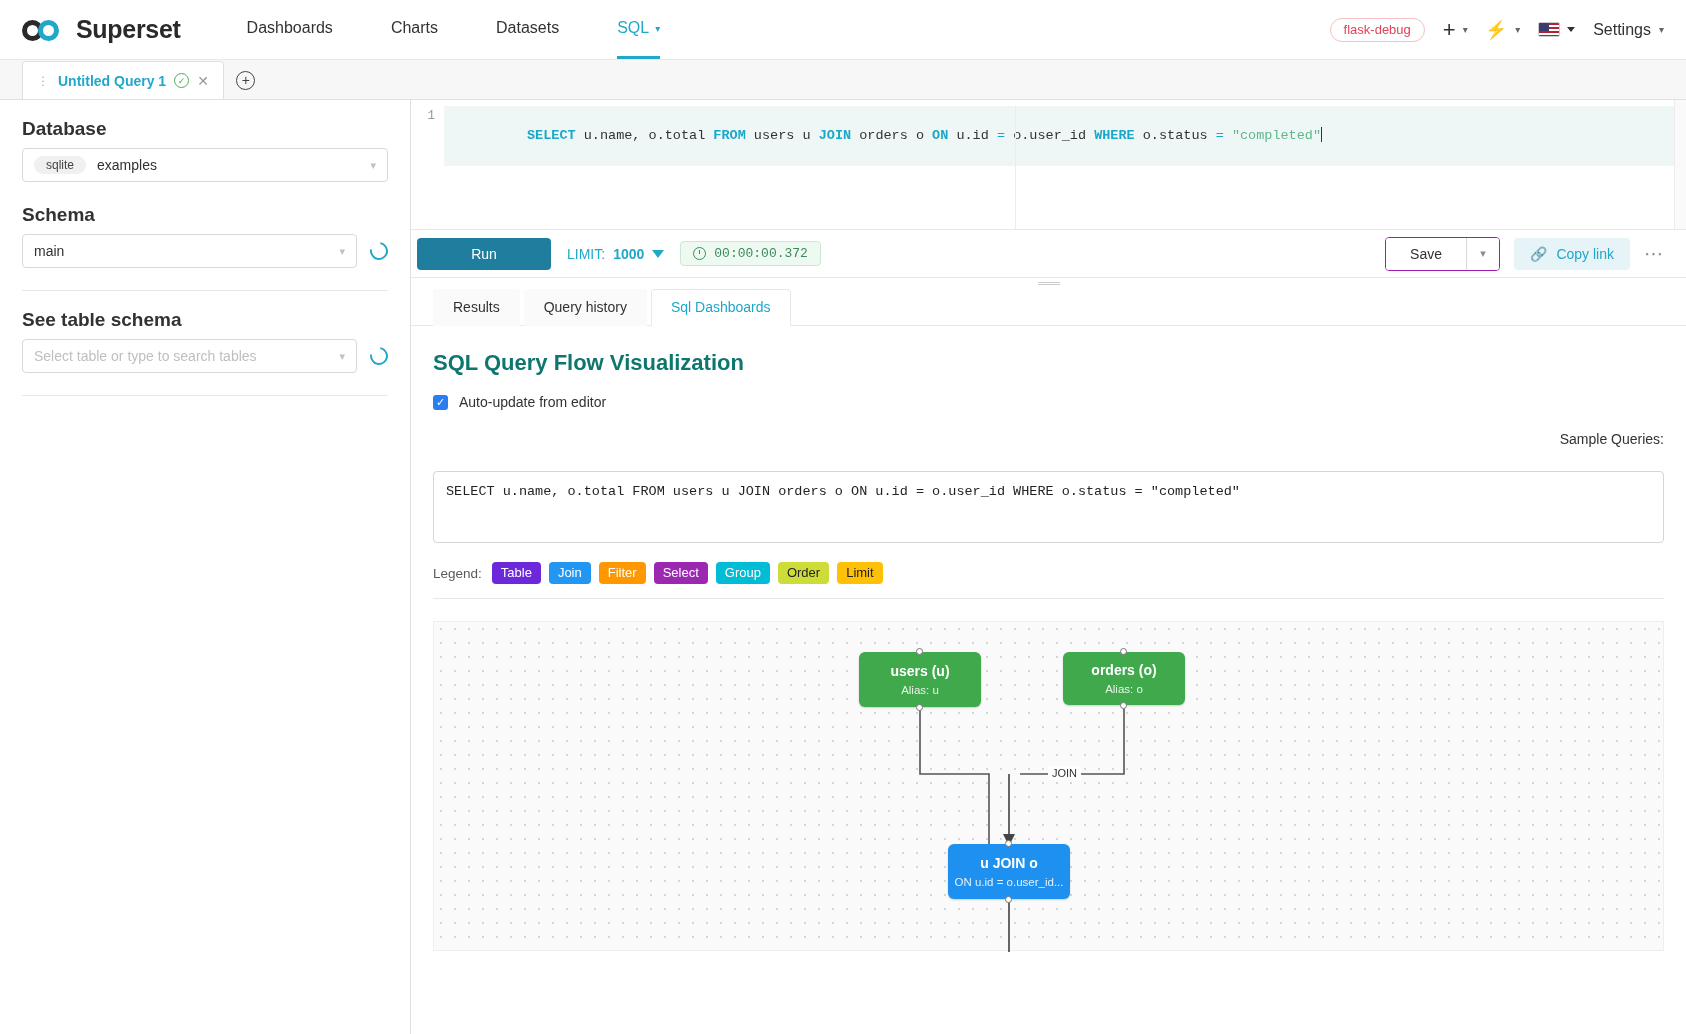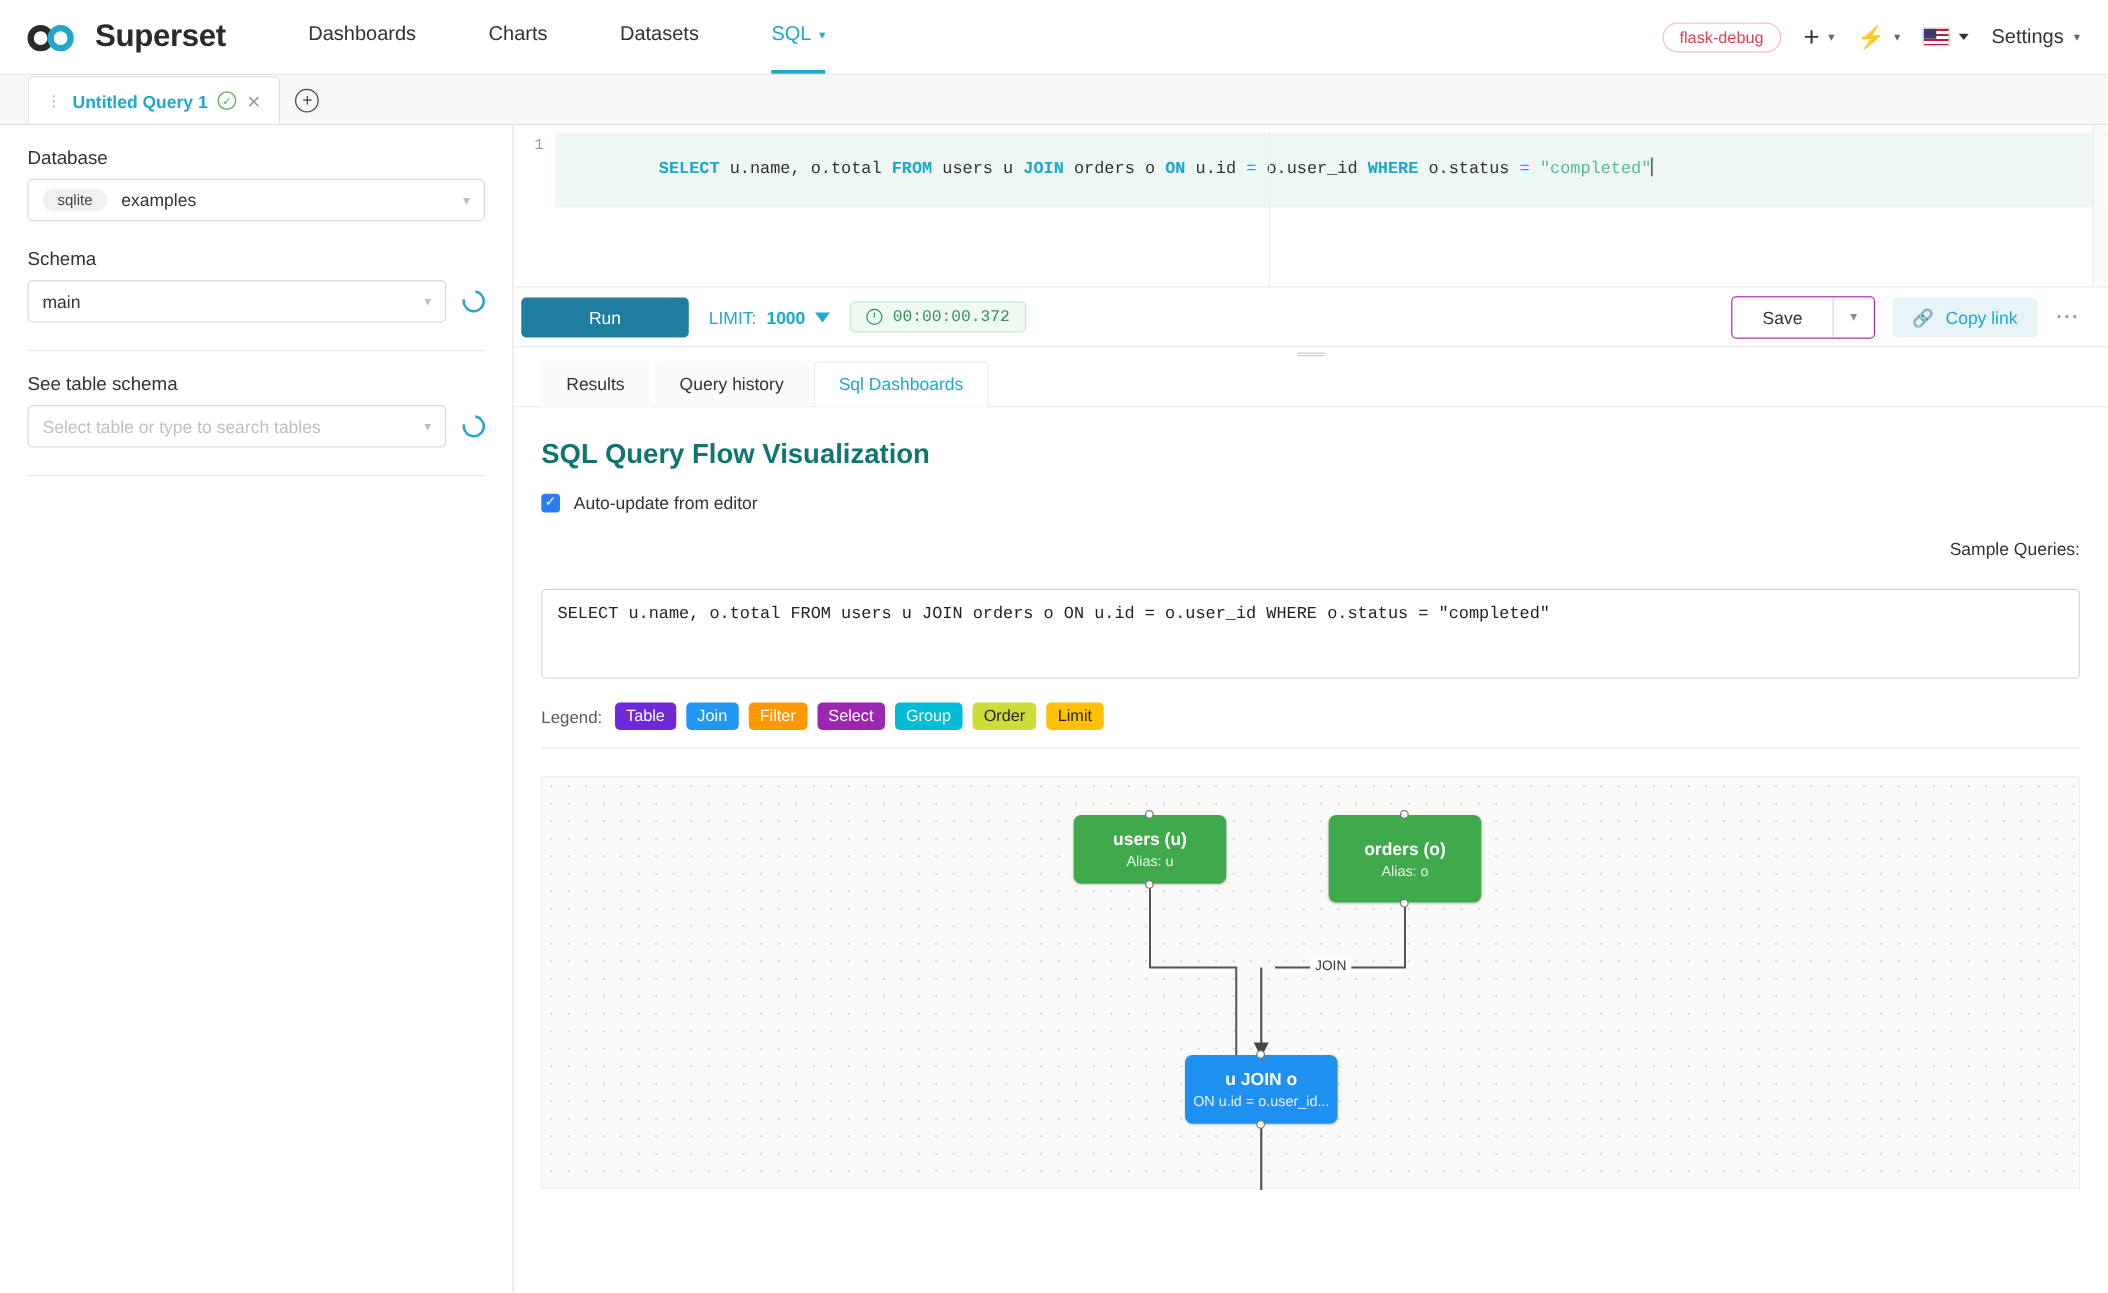--- a/index.html
+++ b/index.html
@@ -82,21 +82,21 @@
   .plus-circle{
     width:19px;height:19px;border-radius:50%;border:1.5px solid #444;
     display:flex;align-items:center;justify-content:center;font-size:14px;line-height:1;color:#444;
   }
 
   
   .body-wrap{ display:flex; height:calc(1034px - 100px); }
 
   
   .left-panel{ width:411px; border-right:1px solid #e0e0e0; padding:18px 22px; background:#fff;}
-  .field-label{ font-size:15px; color:#323232; margin-bottom:8px; }
+  .field-label{ font-size:19px; color:#323232; margin-bottom:8px;font-weight:bold; }
   .select{
     height:34px; border:1px solid #d9d9d9; border-radius:4px; background:#fff;
     display:flex; align-items:center; padding:0 11px; gap:11px; cursor:pointer;
     font-size:14px;
   }
   .select .caret-d{ margin-left:auto; color:#bfbfbf; font-size:11px;}
   .db-pill{
     background:#f0f0f0; border-radius:11px; padding:2px 12px; font-size:12px; color:#444;
   }
   .row-with-refresh{ display:flex; align-items:center; gap:13px; }
@@ -406,21 +406,21 @@
 
         <div class="edge-label" style="left:614px;top:144px;">JOIN</div>
 
         <div class="node" style="left:425px;top:30px;width:122px;height:55px;background:#3fa94b;">
           <span class="port top"></span>
           <span class="t">users (u)</span>
           <span class="s">Alias: u</span>
           <span class="port bot"></span>
         </div>
 
-        <div class="node" style="left:629px;top:30px;width:122px;height:70px;background:#3fa94b;">
+        <div class="node" style="left:629px;top:30px;width:122px;height:53px;background:#3fa94b;">
           <span class="port top"></span>
           <span class="t">orders (o)</span>
           <span class="s">Alias: o</span>
           <span class="port bot"></span>
         </div>
 
         <div class="node" style="left:514px;top:222px;width:122px;height:55px;background:#1e90ef;">
           <span class="port top"></span>
           <span class="t">u JOIN o</span>
           <span class="s">ON u.id = o.user_id...</span>

